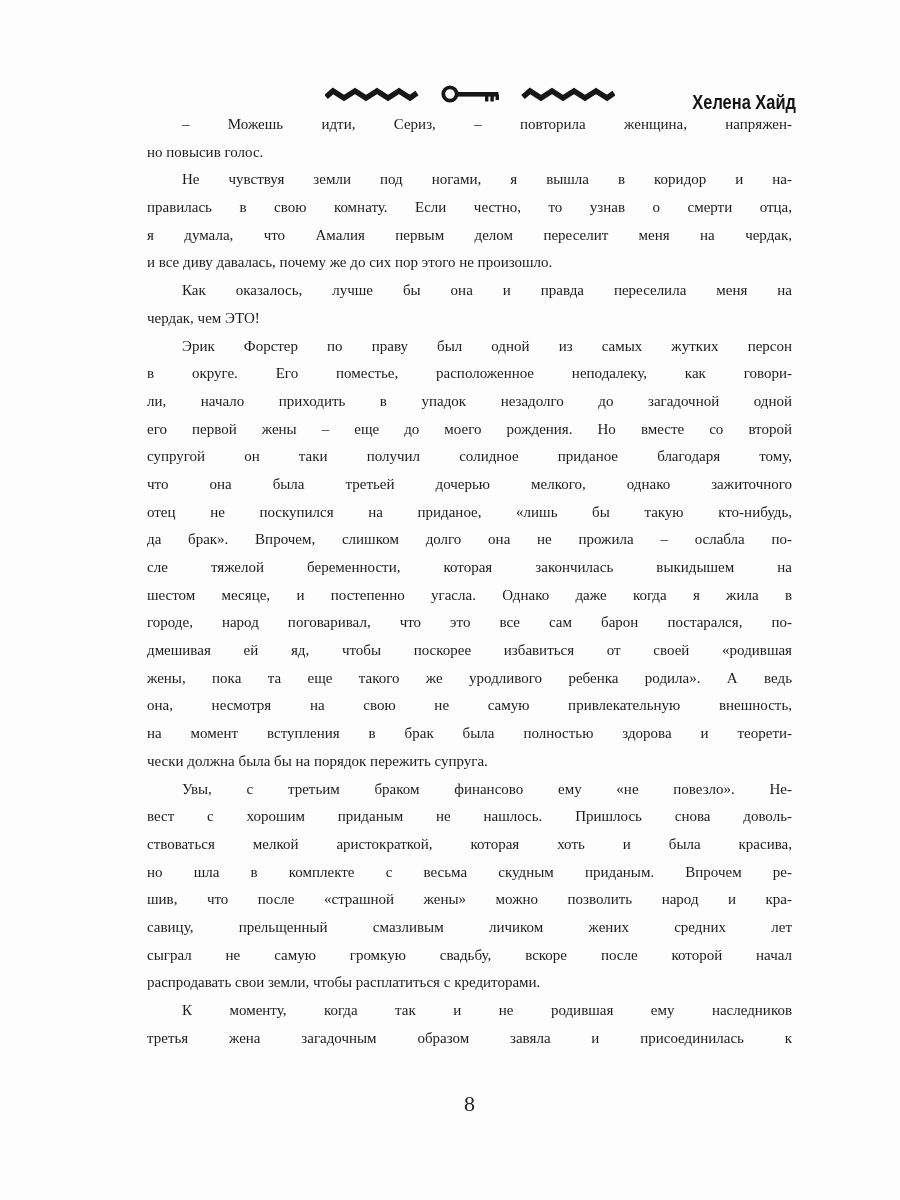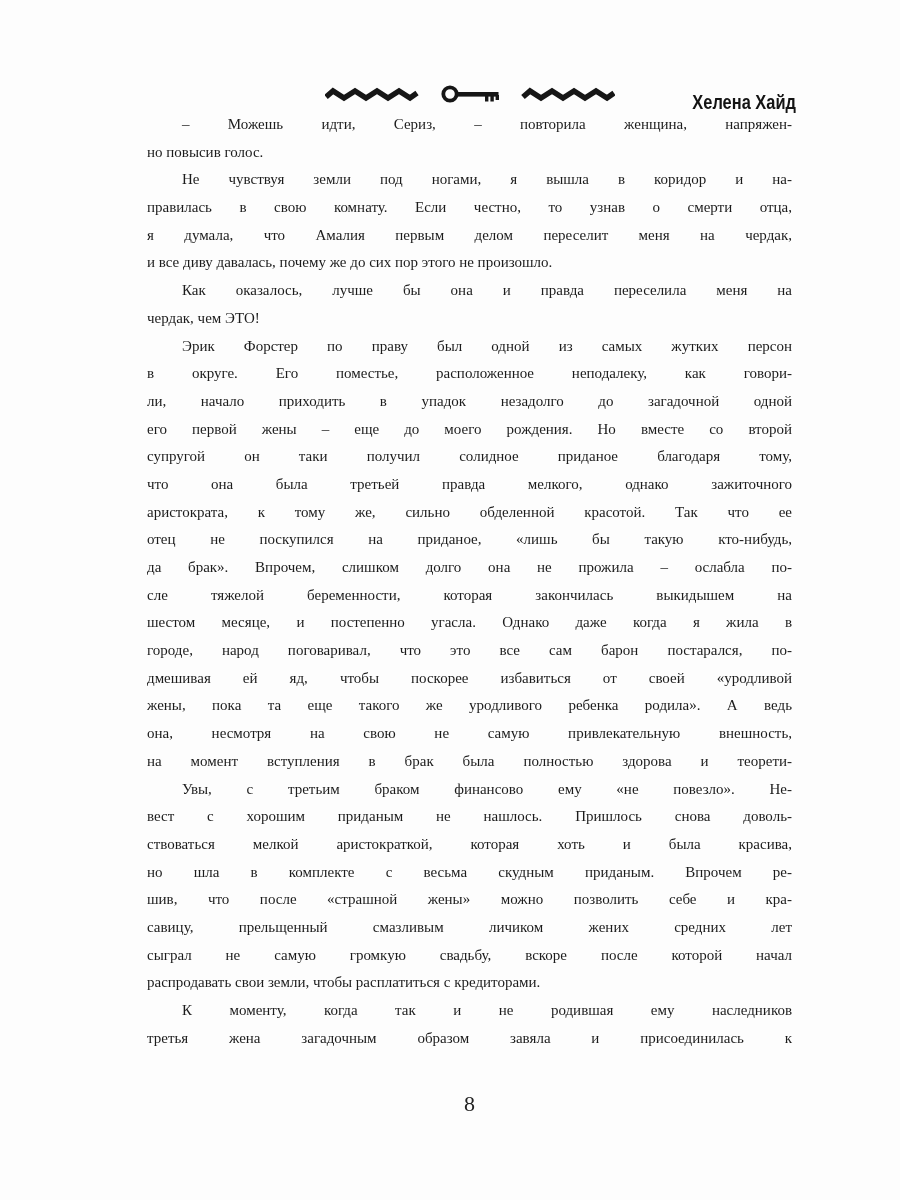--- a/index.html
+++ b/index.html
@@ -107,36 +107,36 @@
       <div class="line">правилась в свою комнату. Если честно, то узнав о смерти отца,</div>
       <div class="line">я думала, что Амалия первым делом переселит меня на чердак,</div>
       <div class="line last">и все диву давалась, почему же до сих пор этого не произошло.</div>
       <div class="line first">Как оказалось, лучше бы она и правда переселила меня на</div>
       <div class="line last">чердак, чем ЭТО!</div>
       <div class="line first">Эрик Форстер по праву был одной из самых жутких персон</div>
       <div class="line">в округе. Его поместье, расположенное неподалеку, как говори-</div>
       <div class="line">ли, начало приходить в упадок незадолго до загадочной одной</div>
       <div class="line">его первой жены – еще до моего рождения. Но вместе со второй</div>
       <div class="line">супругой он таки получил солидное приданое благодаря тому,</div>
-      <div class="line">что она была третьей правда мелкого, однако зажиточного</div>
-      <div class="line">аристократа, к тому же, сильно обделенной красотой. Так что ее</div>
+      <div class="line">что она была третьей дочерью мелкого, однако зажиточного</div>
       <div class="line">отец не поскупился на приданое, «лишь бы такую кто-нибудь,</div>
       <div class="line">да брак». Впрочем, слишком долго она не прожила – ослабла по-</div>
       <div class="line">сле тяжелой беременности, которая закончилась выкидышем на</div>
       <div class="line">шестом месяце, и постепенно угасла. Однако даже когда я жила в</div>
       <div class="line">городе, народ поговаривал, что это все сам барон постарался, по-</div>
-      <div class="line">дмешивая ей яд, чтобы поскорее избавиться от своей «уродливой</div>
+      <div class="line">дмешивая ей яд, чтобы поскорее избавиться от своей «родившая</div>
       <div class="line">жены, пока та еще такого же уродливого ребенка родила». А ведь</div>
       <div class="line">она, несмотря на свою не самую привлекательную внешность,</div>
       <div class="line">на момент вступления в брак была полностью здорова и теорети-</div>
+      <div class="line last">чески должна была бы на порядок пережить супруга.</div>
       <div class="line first">Увы, с третьим браком финансово ему «не повезло». Не-</div>
       <div class="line">вест с хорошим приданым не нашлось. Пришлось снова доволь-</div>
       <div class="line">ствоваться мелкой аристократкой, которая хоть и была красива,</div>
       <div class="line">но шла в комплекте с весьма скудным приданым. Впрочем ре-</div>
-      <div class="line">шив, что после «страшной жены» можно позволить себе и кра-</div>
+      <div class="line">шив, что после «страшной жены» можно позволить народ и кра-</div>
       <div class="line">савицу, прельщенный смазливым личиком жених средних лет</div>
       <div class="line">сыграл не самую громкую свадьбу, вскоре после которой начал</div>
       <div class="line last">распродавать свои земли, чтобы расплатиться с кредиторами.</div>
       <div class="line first">К моменту, когда так и не родившая ему наследников</div>
       <div class="line">третья жена загадочным образом завяла и присоединилась к</div>
     </div>
 
   <div class="page-number">8</div>
 
 </div>

